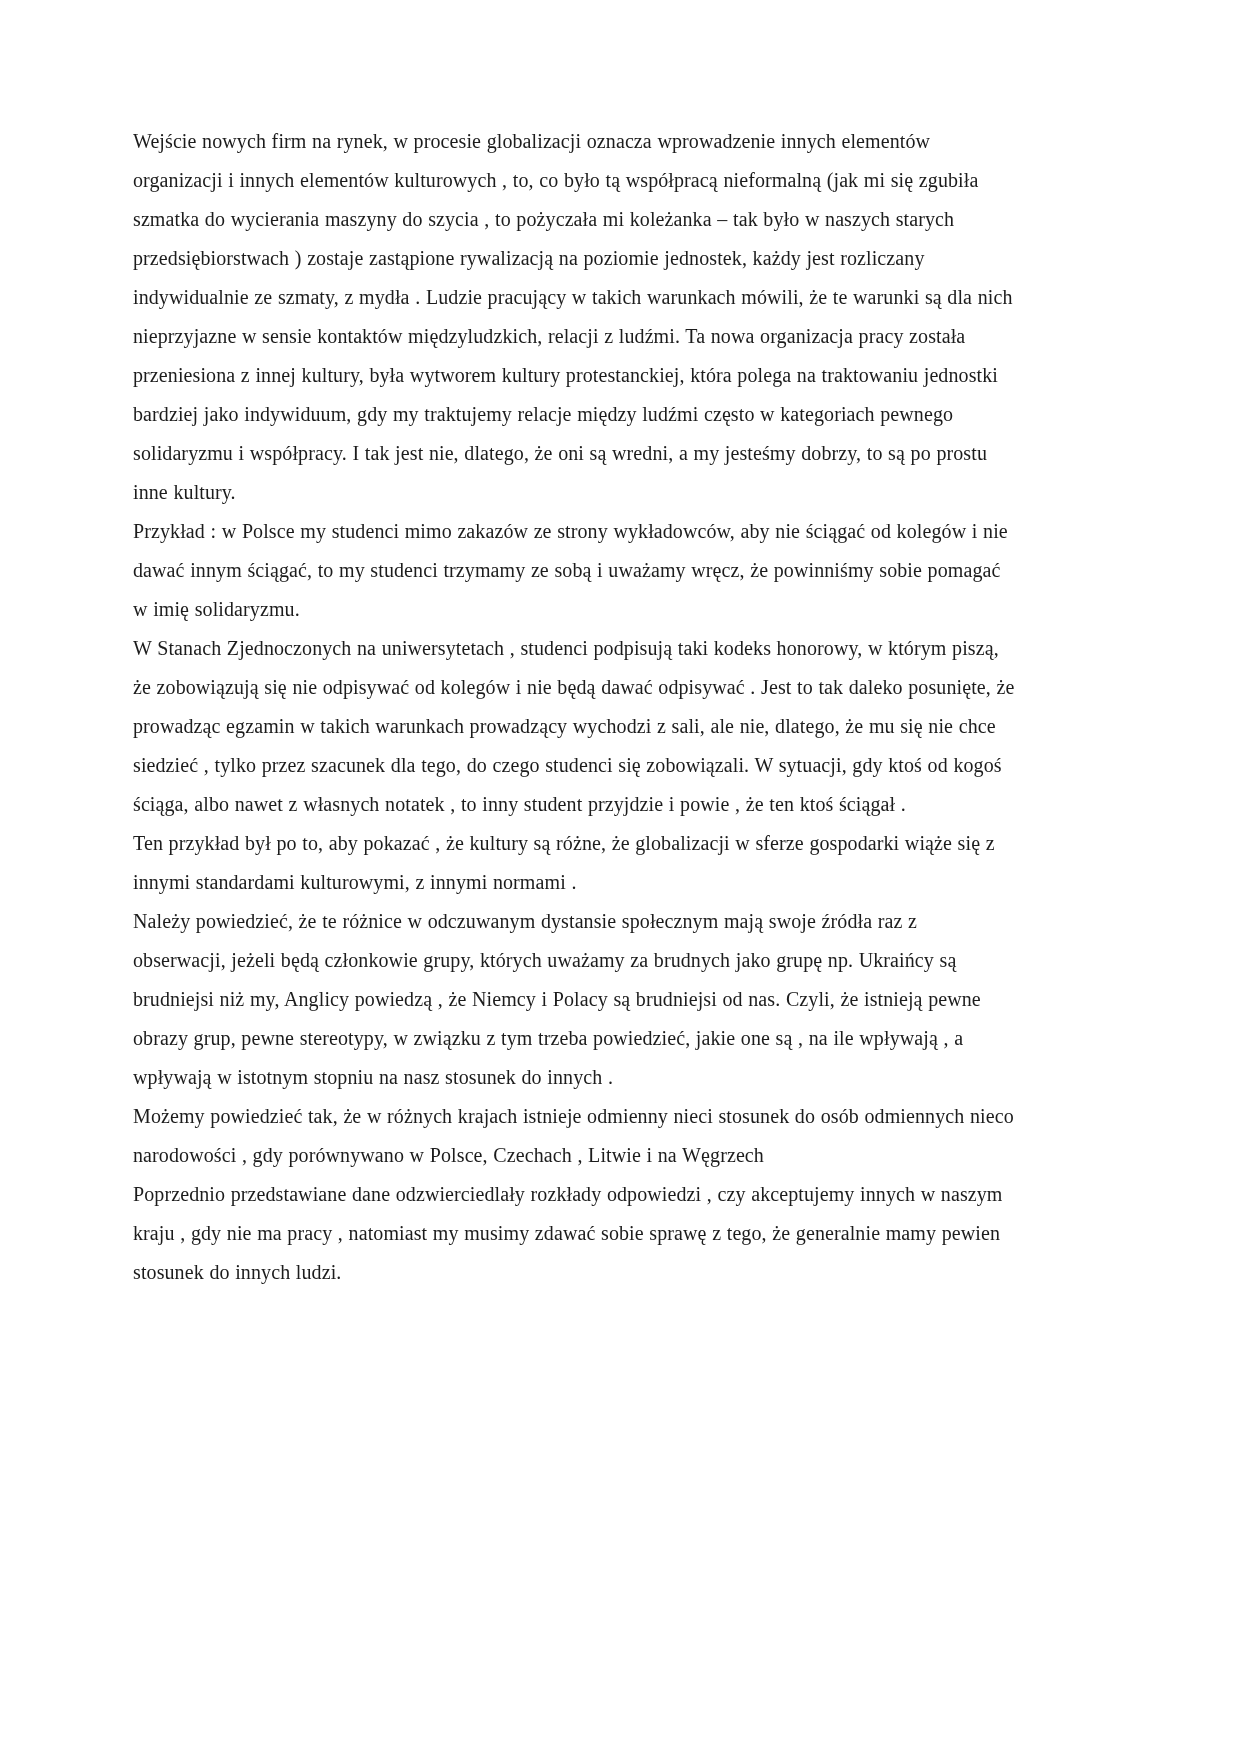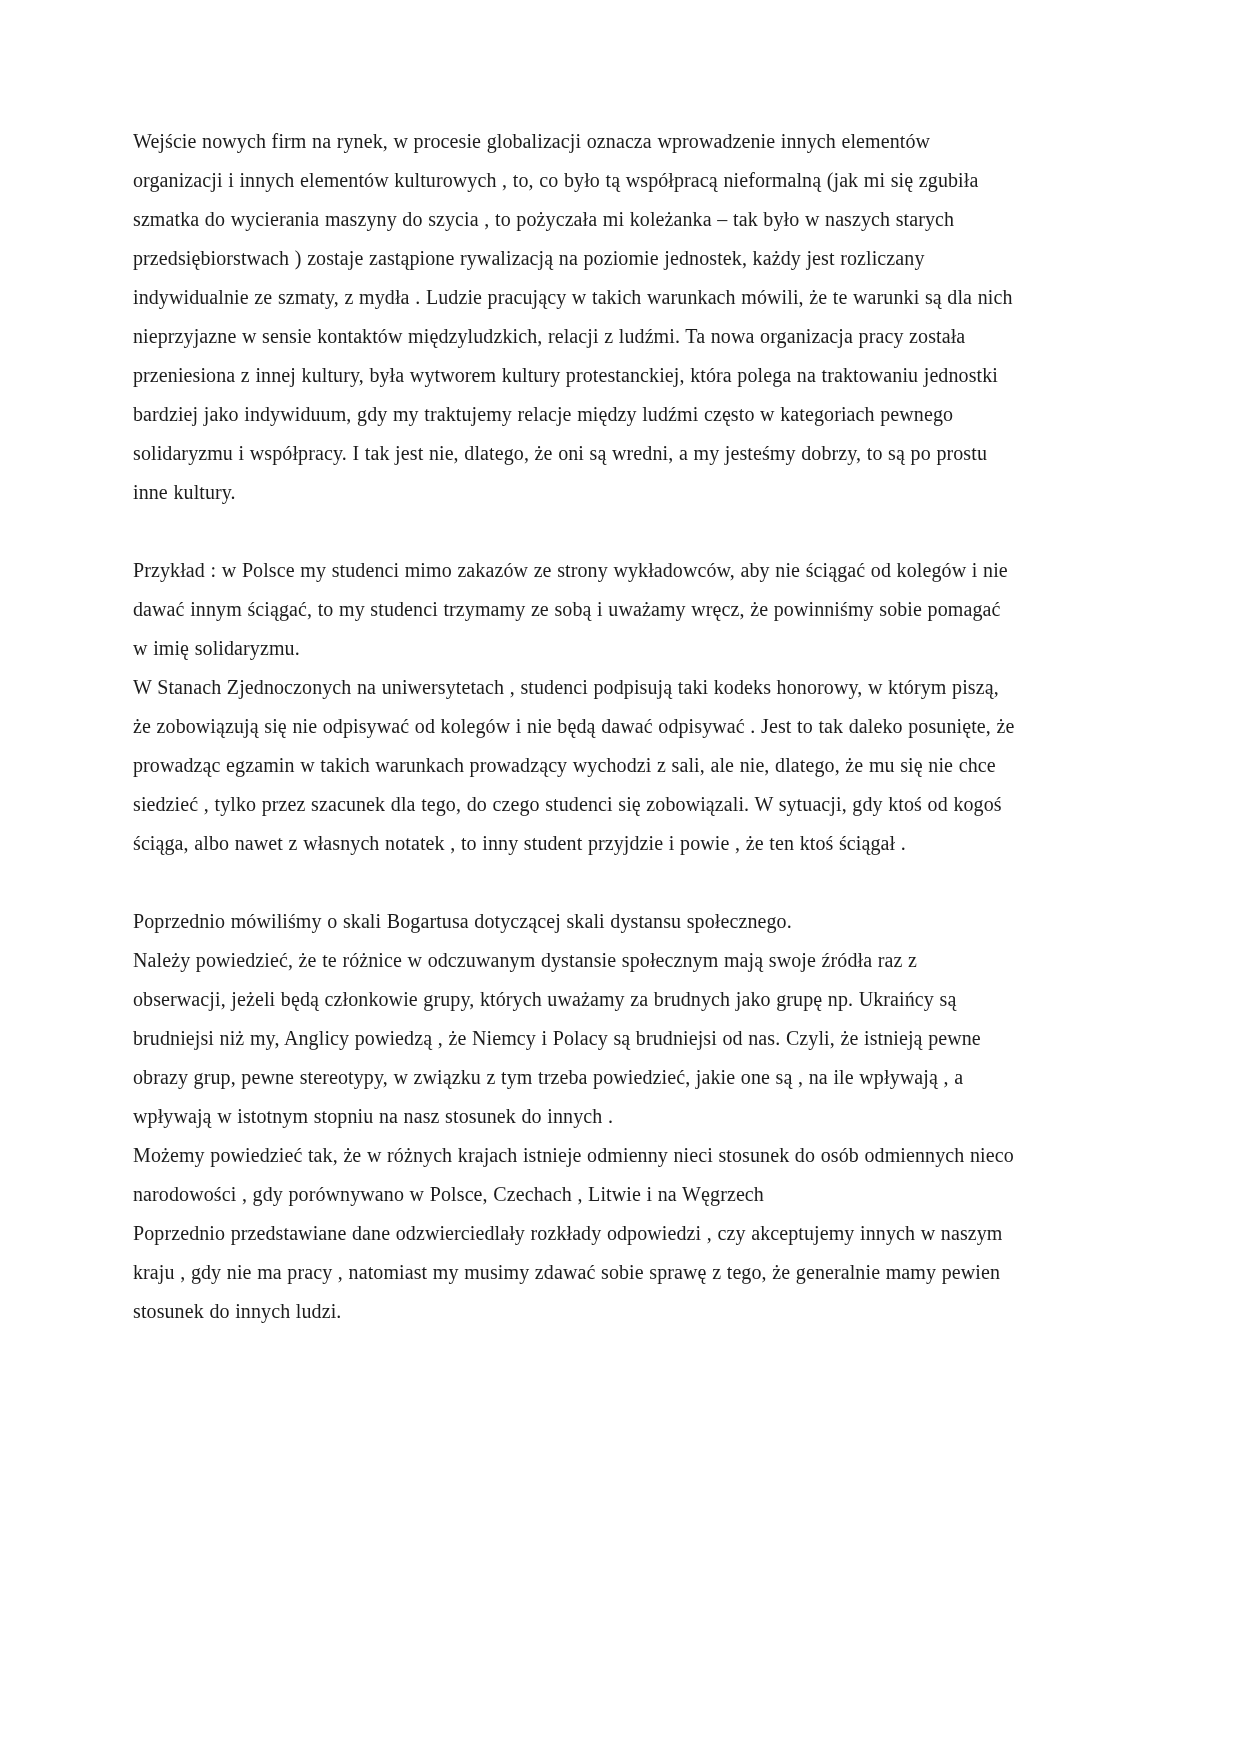--- a/index.html
+++ b/index.html
@@ -18,21 +18,20 @@
     width: 1240px;
     height: 1754px;
     padding: 122px 225px 60px 133px;
     background: #ffffff;
     color: #1a1a1a;
   }
   .block {
     margin: 0;
   }
   .block + .block {
-    margin-top: 39px;
   }
   .para {
     margin: 0;
     font-size: 20px;
     line-height: 39px;
     text-align: left;
     letter-spacing: 0.1px;
     word-spacing: 0.5px;
     color: #1c1c1c;
   }
@@ -42,22 +41,22 @@
 
 <div class="page">
 
   <div class="block">
     <p class="para">Wejście nowych firm na rynek, w procesie globalizacji oznacza wprowadzenie innych elementów organizacji i innych elementów kulturowych , to, co było tą współpracą nieformalną (jak mi się zgubiła szmatka do wycierania maszyny do szycia , to pożyczała mi koleżanka – tak było w naszych starych przedsiębiorstwach ) zostaje zastąpione rywalizacją na poziomie jednostek, każdy jest rozliczany indywidualnie ze szmaty, z mydła . Ludzie pracujący w takich warunkach mówili, że te warunki są dla nich nieprzyjazne w sensie kontaktów międzyludzkich, relacji z ludźmi. Ta nowa organizacja pracy została przeniesiona z innej kultury, była wytworem kultury protestanckiej, która polega na traktowaniu jednostki bardziej jako indywiduum, gdy my traktujemy relacje między ludźmi często w kategoriach pewnego solidaryzmu i współpracy. I tak jest nie, dlatego, że oni są wredni, a my jesteśmy dobrzy, to są po prostu inne kultury.</p>
   </div>
 
   <div class="block">
     <p class="para">Przykład : w Polsce my studenci mimo zakazów ze strony wykładowców, aby nie ściągać od kolegów i nie dawać innym ściągać, to my studenci trzymamy ze sobą i uważamy wręcz, że powinniśmy sobie pomagać w imię solidaryzmu.</p>
     <p class="para">W Stanach Zjednoczonych na uniwersytetach , studenci podpisują taki kodeks honorowy, w którym piszą, że zobowiązują się nie odpisywać od kolegów i nie będą dawać odpisywać . Jest to tak daleko posunięte, że prowadząc egzamin w takich warunkach prowadzący wychodzi z sali, ale nie, dlatego, że mu się nie chce siedzieć , tylko przez szacunek dla tego, do czego studenci się zobowiązali. W sytuacji, gdy ktoś od kogoś ściąga, albo nawet z własnych notatek , to inny student przyjdzie i powie , że ten ktoś ściągał .</p>
+    <p class="para">Ten przykład był po to, aby pokazać , że kultury są różne, że globalizacji w sferze gospodarki wiąże się z innymi standardami kulturowymi, z innymi normami .</p>
   </div>
 
   <div class="block">
-    <p class="para">Poprzednio mówiliśmy o skali Bogartusa dotyczącej skali dystansu społecznego.</p>
     <p class="para">Należy powiedzieć, że te różnice w odczuwanym dystansie społecznym mają swoje źródła raz z obserwacji, jeżeli będą członkowie grupy, których uważamy za brudnych jako grupę np. Ukraińcy są brudniejsi niż my, Anglicy powiedzą , że Niemcy i Polacy są brudniejsi od nas. Czyli, że istnieją pewne obrazy grup, pewne stereotypy, w związku z tym trzeba powiedzieć, jakie one są , na ile wpływają , a wpływają w istotnym stopniu na nasz stosunek do innych .</p>
     <p class="para">Możemy powiedzieć tak, że w różnych krajach istnieje odmienny nieci stosunek do osób odmiennych nieco narodowości , gdy porównywano w Polsce, Czechach , Litwie i na Węgrzech</p>
     <p class="para">Poprzednio przedstawiane dane odzwierciedlały rozkłady odpowiedzi , czy akceptujemy innych w naszym kraju , gdy nie ma pracy , natomiast my musimy zdawać sobie sprawę z tego, że generalnie mamy pewien stosunek do innych ludzi.</p>
   </div>
 
 </div>
 
 </body></html>

